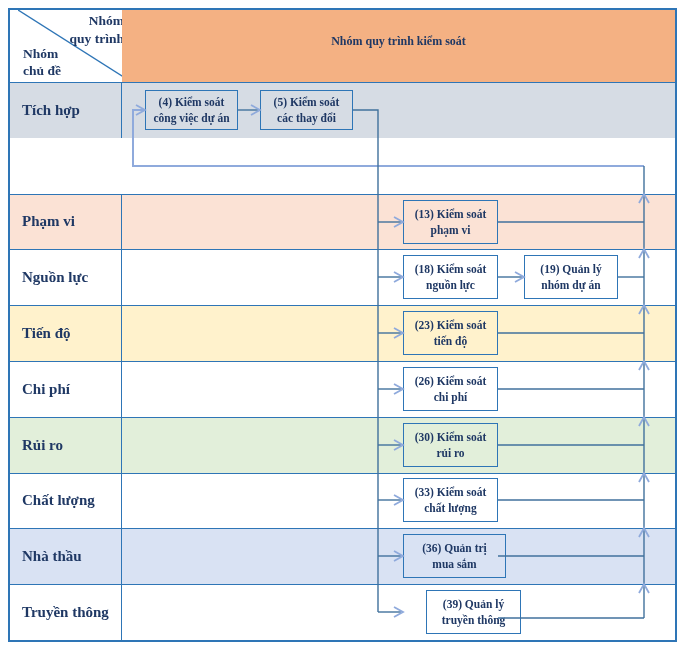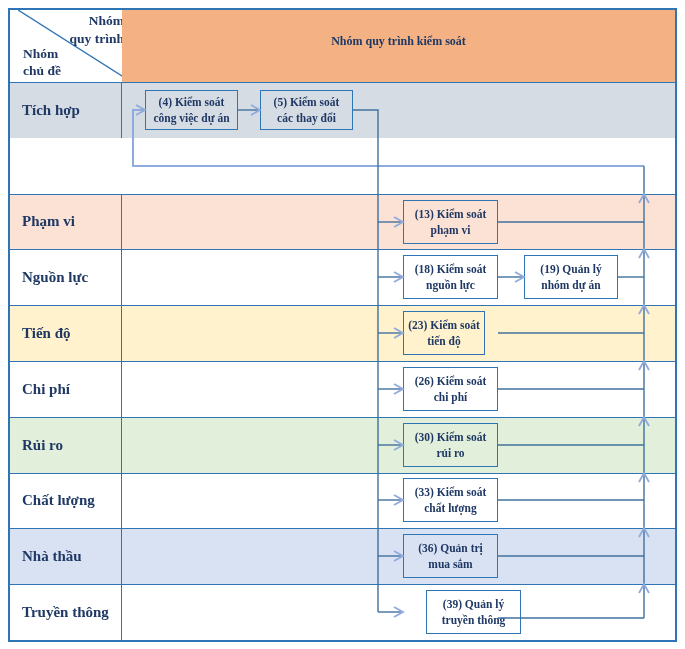--- a/index.html
+++ b/index.html
@@ -106,29 +106,29 @@
 <div class="pbox" style="left:145px;top:90px;width:93px;height:40px">(4) Kiểm soát
 công việc dự án</div>
 <div class="pbox" style="left:260px;top:90px;width:93px;height:40px">(5) Kiểm soát
 các thay đổi</div>
 <div class="pbox" style="left:403px;top:200px;width:95px;height:44px">(13) Kiểm soát
 phạm vi</div>
 <div class="pbox" style="left:403px;top:255px;width:95px;height:44px">(18) Kiểm soát
 nguồn lực</div>
 <div class="pbox" style="left:524px;top:255px;width:94px;height:44px">(19) Quản lý
 nhóm dự án</div>
-<div class="pbox" style="left:403px;top:311px;width:82px;height:44px">(23) Kiểm soát
+<div class="pbox" style="left:403px;top:311px;width:95px;height:44px">(23) Kiểm soát
 tiến độ</div>
 <div class="pbox" style="left:403px;top:367px;width:95px;height:44px">(26) Kiểm soát
 chi phí</div>
 <div class="pbox" style="left:403px;top:423px;width:95px;height:44px">(30) Kiểm soát
 rủi ro</div>
 <div class="pbox" style="left:403px;top:478px;width:95px;height:44px">(33) Kiểm soát
 chất lượng</div>
-<div class="pbox" style="left:403px;top:534px;width:95px;height:44px">(36) Quản trị
+<div class="pbox" style="left:403px;top:534px;width:103px;height:44px">(36) Quản trị
 mua sắm</div>
 <div class="pbox" style="left:426px;top:590px;width:95px;height:44px">(39) Quản lý
 truyền thông</div>
 
 <svg class="overlay" width="685" height="649">
 
   <polyline class="ln lt w2" points="644,166 133,166 133,110 144,110"></polyline>
   <polyline class="chev" points="136,105 145,110 136,115"></polyline>
   <line class="ln" x1="644" y1="166" x2="644" y2="618"></line>
 

